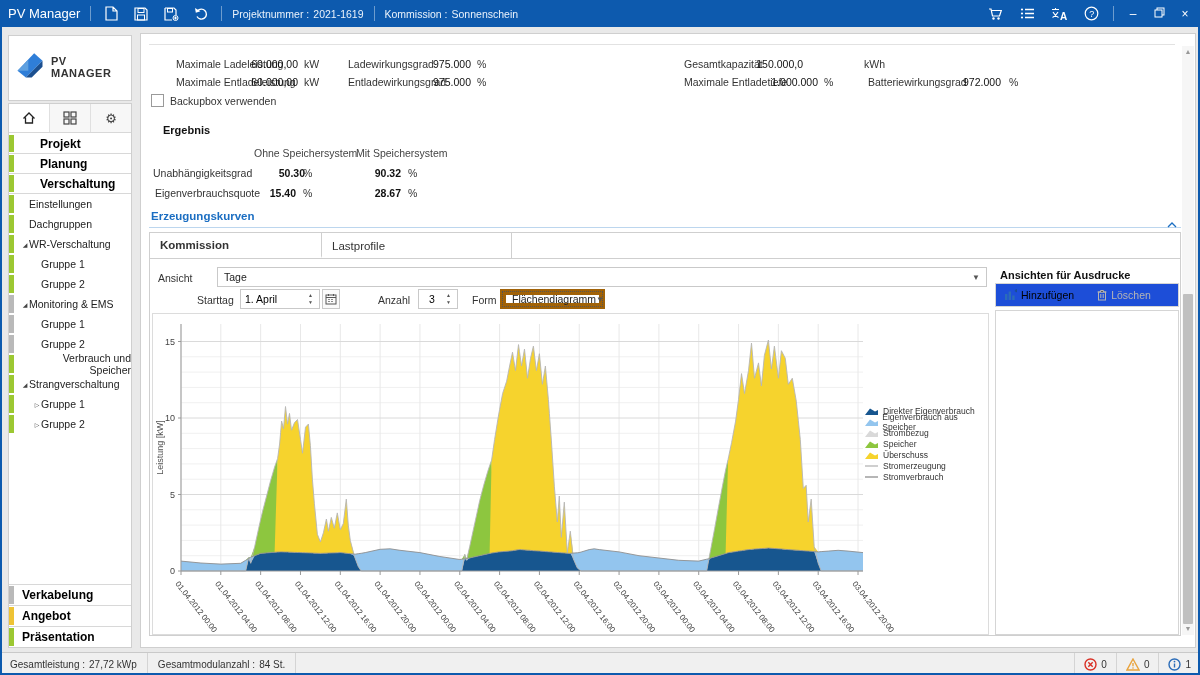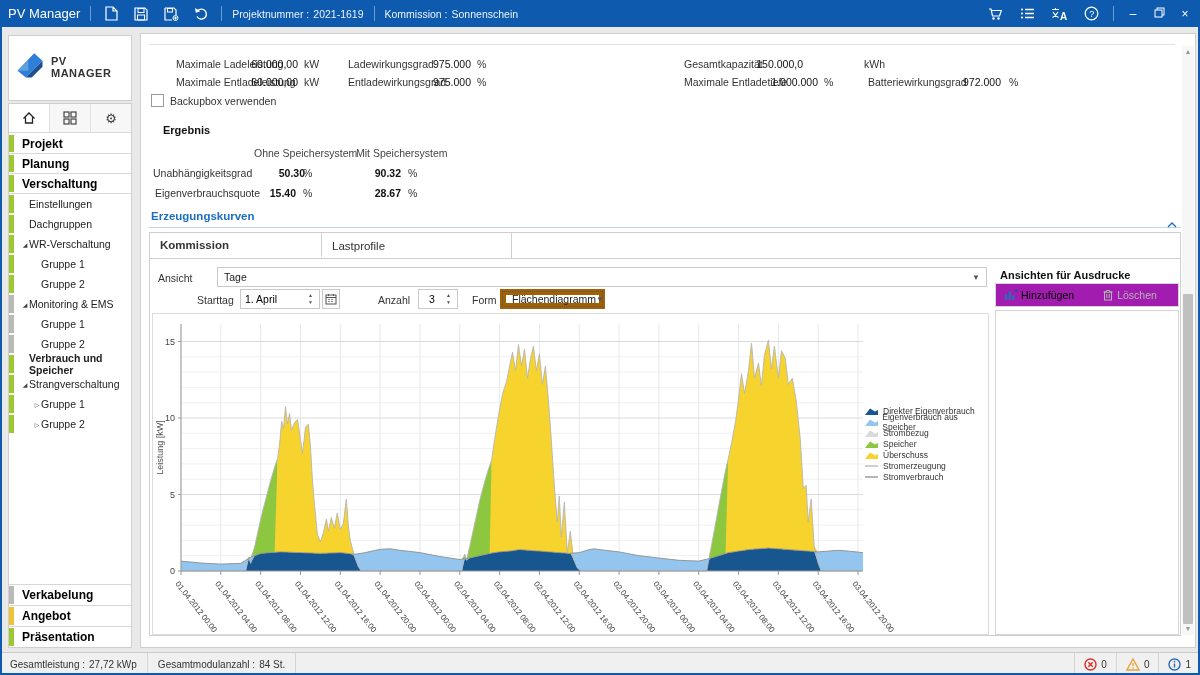--- a/index.html
+++ b/index.html
@@ -24,24 +24,24 @@
   .logo-text { font-size:11px; font-weight:bold; letter-spacing:.5px; color:#333; }
   .nav-card { position:absolute; top:70px; left:0; width:124px; bottom:45px; background:#fff; border:1px solid #cfcfcf; }
   .nav-tabs { display:flex; height:29px; border-bottom:1px solid #d8d8d8; background:#f7f7f7; }
   .nav-tab { flex:1; display:flex; align-items:center; justify-content:center; border-right:1px solid #e0e0e0; cursor:pointer; }
   .nav-tab:last-child { border-right:none; }
   .nav-tab.active { background:#fff; }
   .tree { margin-top:1px; }
   .tree-row { position:relative; height:20px; display:flex; align-items:center; cursor:pointer; }
   .tree-row .bar { position:absolute; left:0; top:1px; bottom:1px; width:5px; }
   .tree-row.hdr { font-size:12px; font-weight:bold; border-bottom:1px solid #d8d8d8; }
-  .tree-row.hdr .lbl { margin-left:13px; }
+  .tree-row.hdr .lbl { margin-left:1px;padding-left:30px; }
   .tree-row.sub { font-size:10.5px; color:#222; }
   .tree-row .arrow { font-size:6px; color:#444; width:8px; text-align:center; }
-  .tree-row.sel .lbl { font-weight:bold; }
+  .tree-row.sel .lbl { font-weight:normal;text-align:right; }
   .bottom-nav { position:absolute; bottom:0; left:0; width:124px; background:#fff; border:1px solid #cfcfcf; border-top:none; }
   .bottom-nav .tree-row { height:21px; border-top:1px solid #d8d8d8; font-size:12px; font-weight:bold; }
   .bottom-nav .lbl { margin-left:13px; }
 
   
   .main { position:absolute; left:138px; top:33px; width:1056px; bottom:25px; background:#fff; border:1px solid #cfcfcf; }
   .toprule { position:absolute; left:8px; right:20px; top:10px; border-top:1px solid #e2e2e2; }
   .fld-label { position:absolute; font-size:10.5px; color:#333; }
   .fld-value { position:absolute; font-size:10.5px; color:#111; text-align:right; }
   .fld-unit  { position:absolute; font-size:10.5px; color:#333; }
@@ -72,22 +72,22 @@
   .cal-btn { position:absolute; width:18px; height:20px; border:1px solid #c9c9c9; background:#fafafa;
              display:flex; align-items:center; justify-content:center; cursor:pointer; }
 
   
   .chartbox { position:absolute; left:2px; top:80px; width:837px; height:322px; border:1px solid #dcdcdc; background:#fff; }
   .legend { position:absolute; left:712px; top:92px; display:flex; flex-direction:column; gap:1px; }
   .legend-item { display:flex; align-items:center; gap:4px; font-size:8.5px; color:#333; height:10px; }
 
   
   .pp-title { position:absolute; left:850px; top:36px; font-size:11px; font-weight:bold; color:#111; }
-  .pp-btnbox { position:absolute; left:845px; top:50px; width:184px; height:24px; border:1px solid #d5d5d5; background:#a21caf;
-               display:flex; align-items:center; gap:29px; padding:0 8px; }
+  .pp-btnbox { position:absolute; left:845px; top:50px; width:184px; height:24px; border:1px solid #d5d5d5; background:#1d4ed8;
+               display:flex; align-items:center; gap:23px; padding:0 8px; }
   .pp-btn { display:flex; align-items:center; gap:4px; font-size:10.5px; cursor:pointer; }
   .pp-btn.disabled { color:#b5b5b5; cursor:default; }
   .pp-list { position:absolute; left:845px; top:77px; width:184px; height:325px; border:1px solid #d5d5d5; background:#fff; }
 
   
   .scrollbar { position:absolute; right:1px; top:12px; bottom:12px; width:12px; background:#f6f6f6; }
   .sb-arrow { position:absolute; left:0; width:12px; height:12px; color:#999; font-size:7px; text-align:center; line-height:12px; cursor:pointer; }
   .sb-thumb { position:absolute; left:1px; width:10px; background:#c0c0c0; border-radius:1px; cursor:pointer; }
 
   

